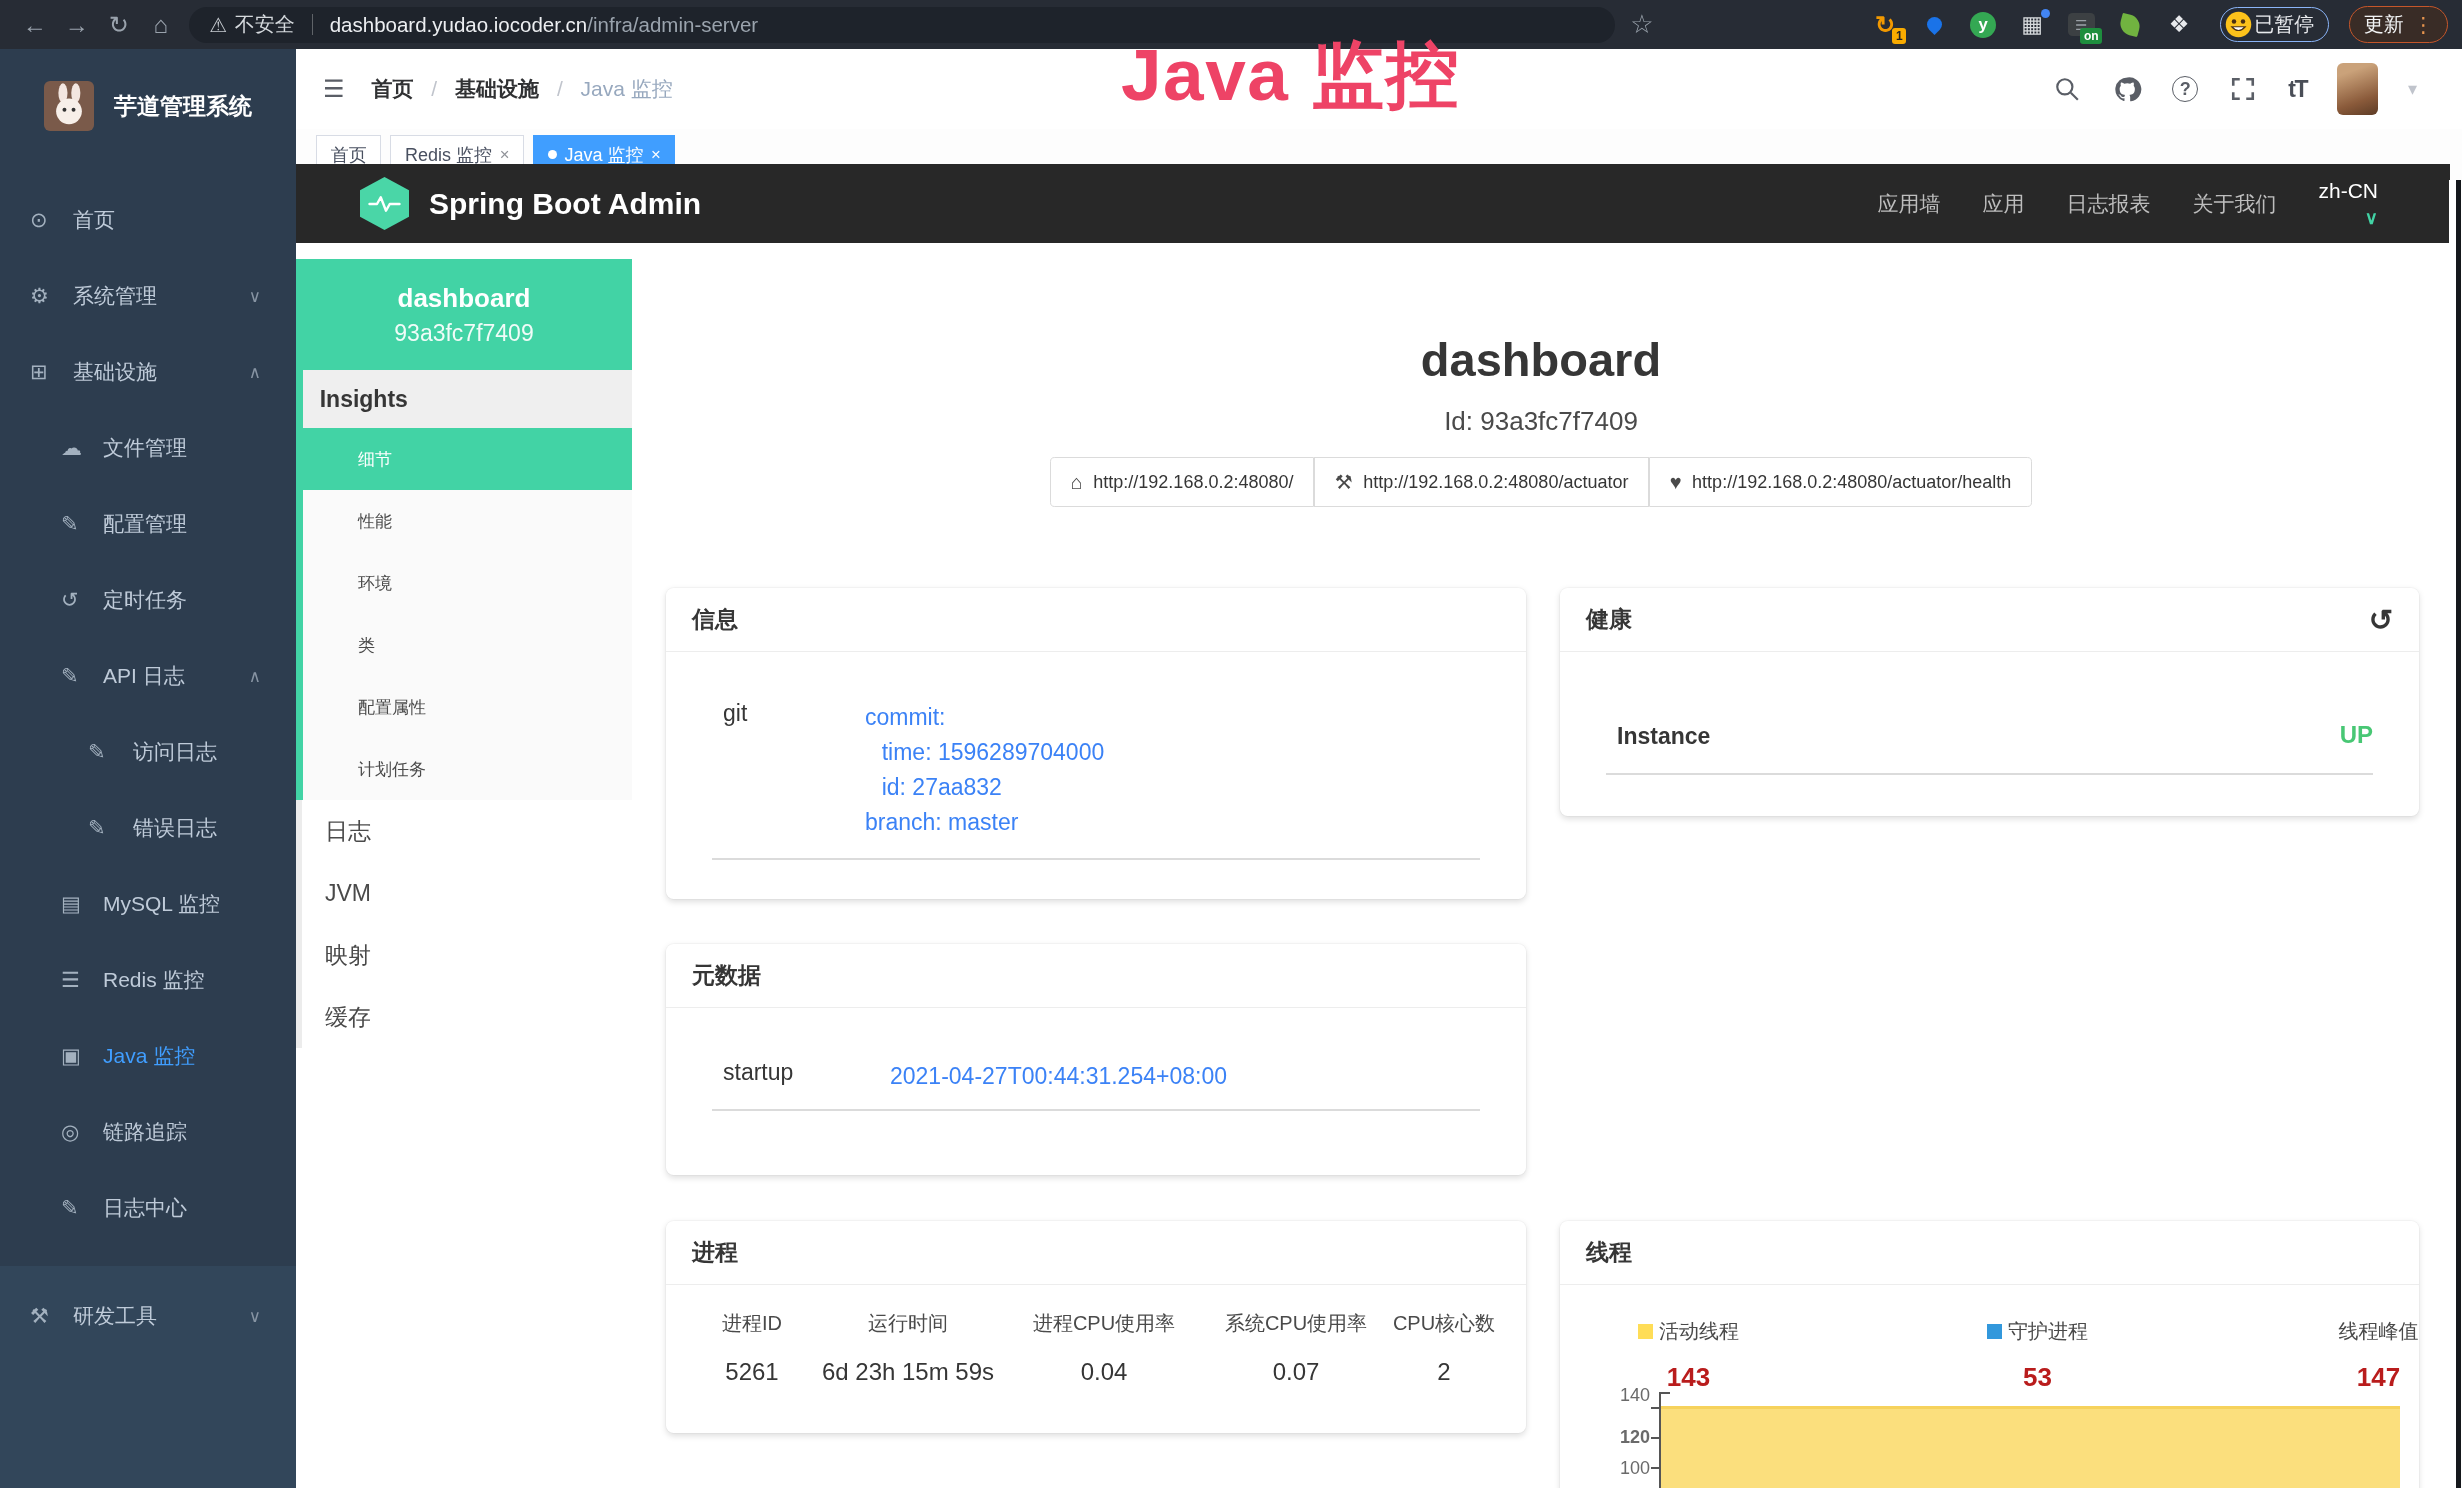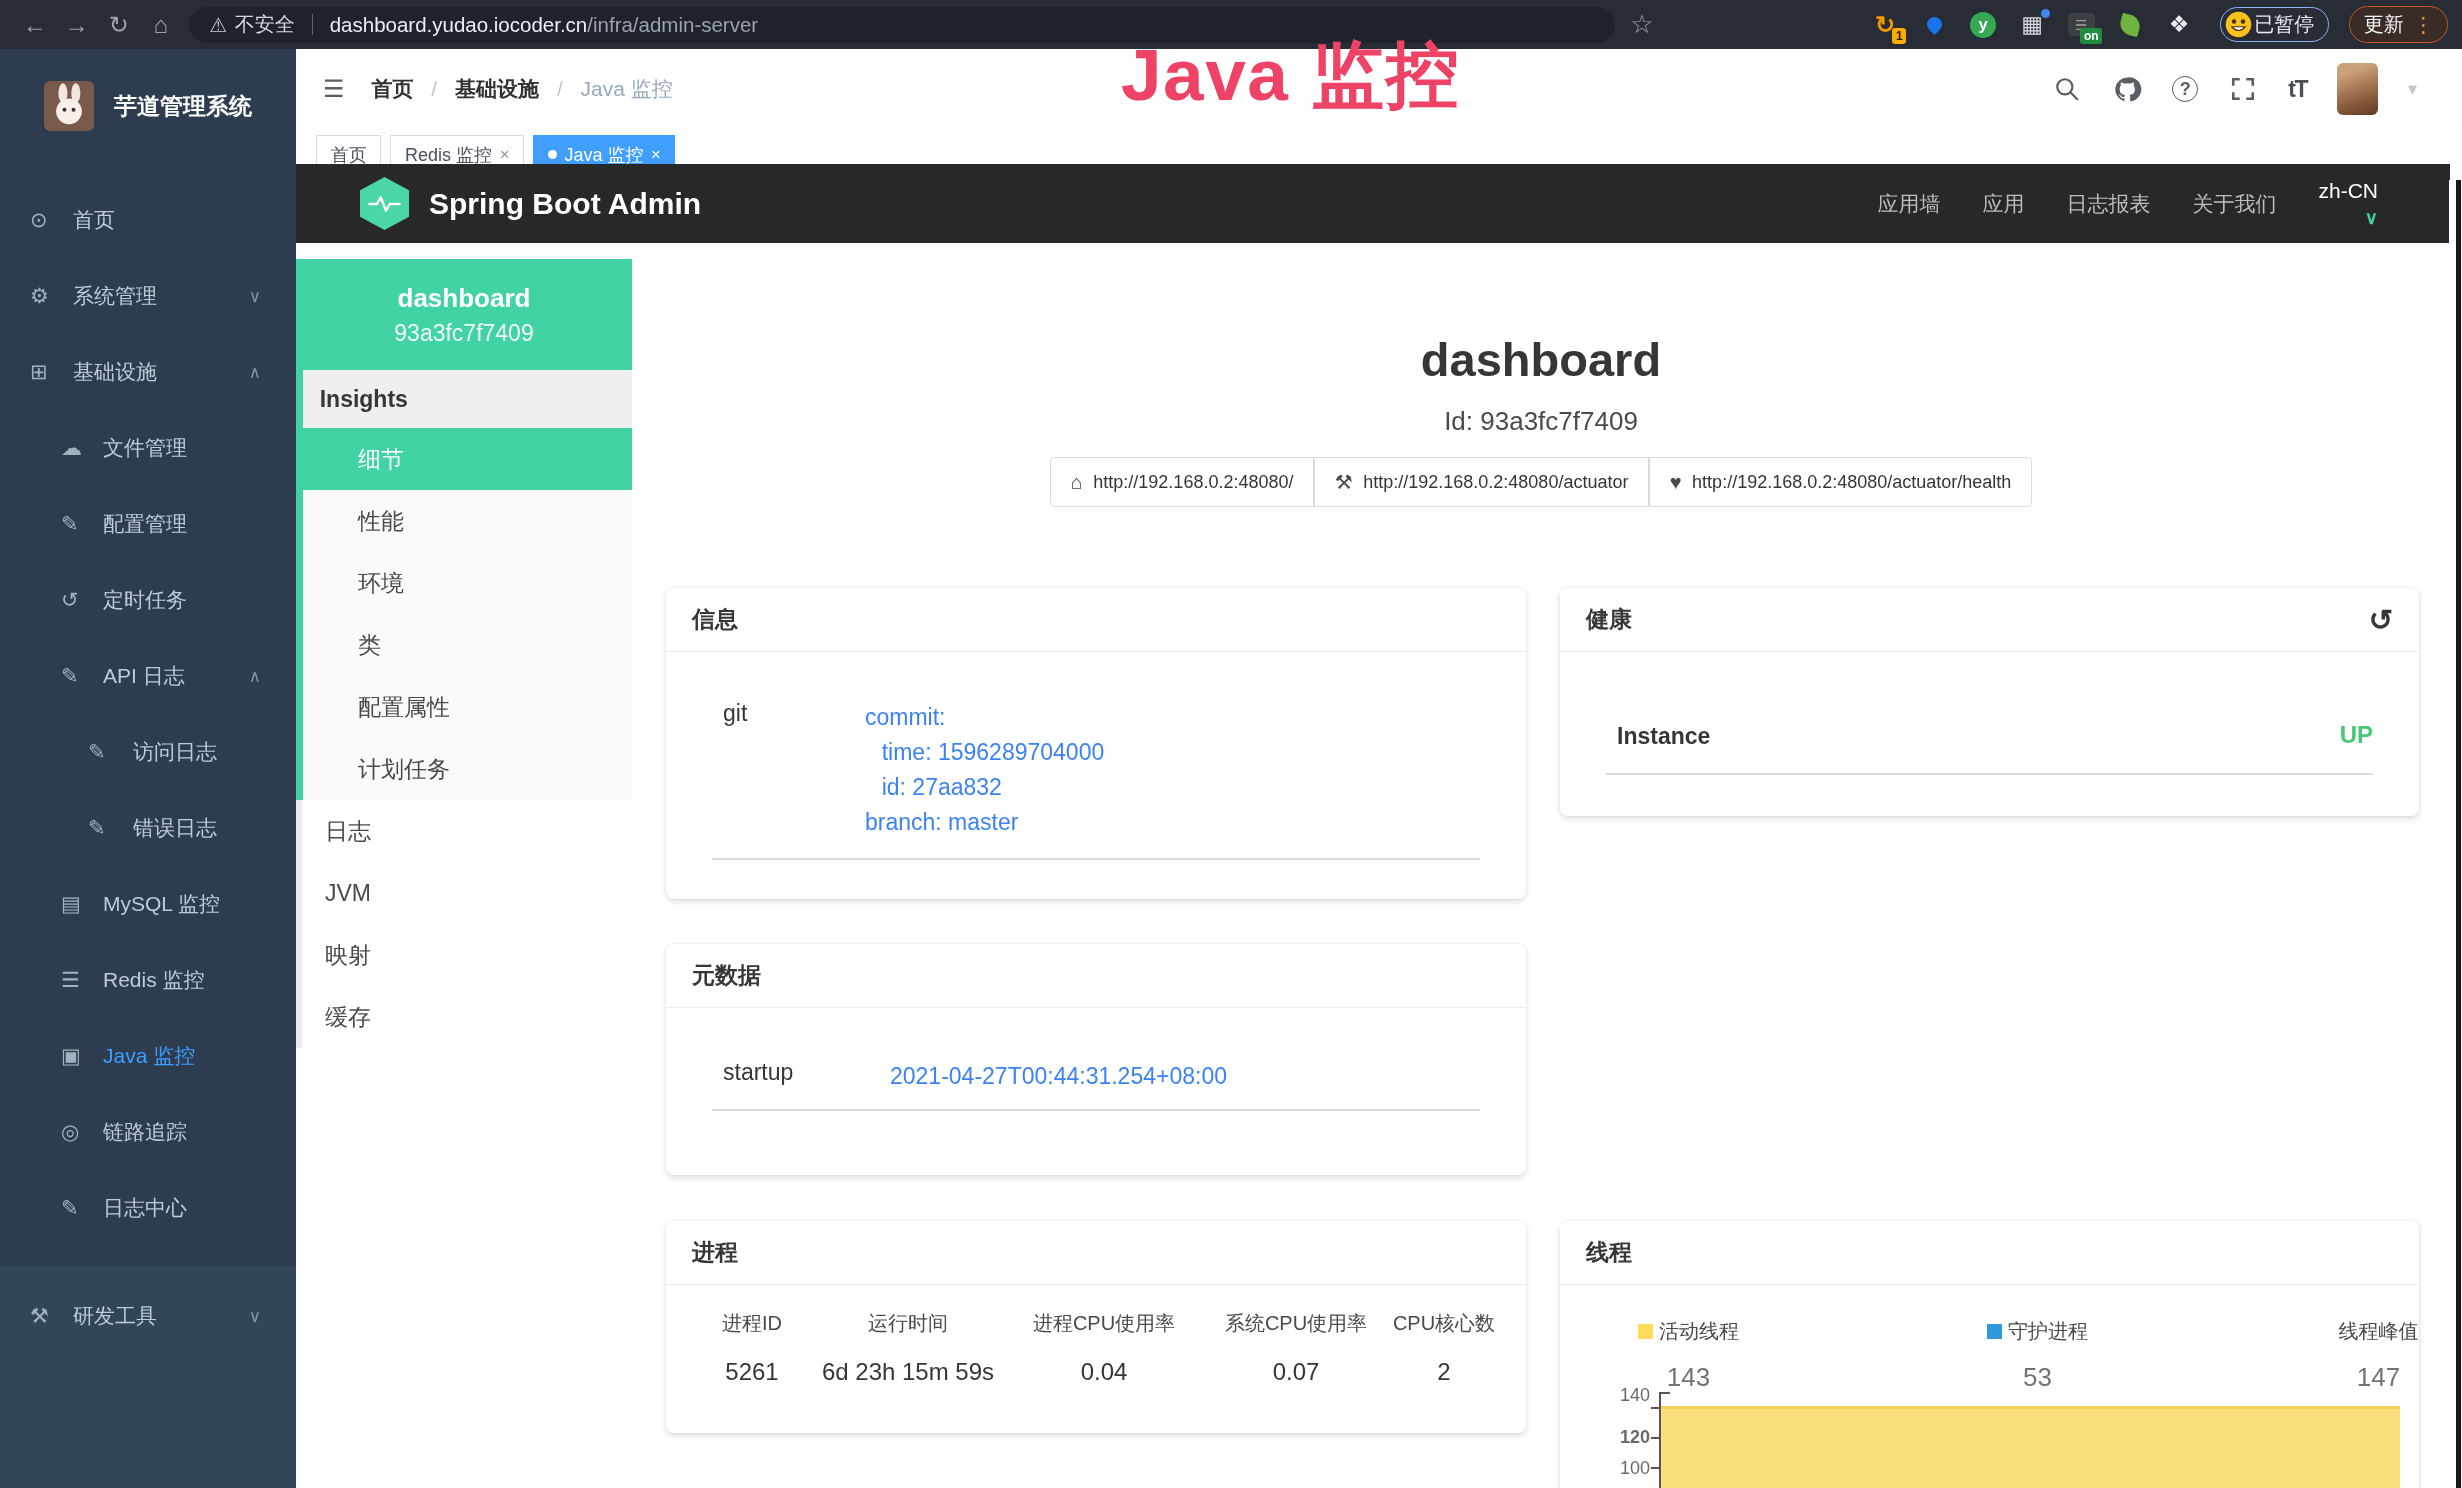--- a/index.html
+++ b/index.html
@@ -98,21 +98,21 @@
 
   
   .sba-side{ position:absolute; left:296px; top:259px; width:336px; height:1230px; background:#fff; }
   .green-head{ height:111px; background:#42d3a5; color:#fff; display:flex; flex-direction:column;
     justify-content:center; align-items:center; gap:6px; }
   .green-head .gh-title{ font-size:26px; font-weight:bold; }
   .green-head .gh-id{ font-size:23px; color:rgba(255,255,255,.92); }
   .insights-wrap{ border-left:7.6px solid #42d3a5; background:#fafafa; }
   .insights-label{ height:58px; background:#efefef; display:flex; align-items:center;
     padding-left:16.7px; font-weight:bold; font-size:23px; color:#363636; }
-  .ins-item{ height:62px; display:flex; align-items:center; padding-left:55px; font-size:23px; color:#4a4a4a; cursor:pointer; }
+  .ins-item{ height:62px; display:flex; align-items:center; padding-left:55px; font-size:17px; color:#4a4a4a; cursor:pointer; }
   .ins-item.active{ background:#42d3a5; color:#fff; }
   .root-items{ border-left:6px solid #ececec; }
   .root-item{ height:62px; display:flex; align-items:center; padding-left:23px; font-size:23px; color:#4a4a4a; cursor:pointer; }
 
   
   .page-title{ position:absolute; left:632px; top:332px; width:1818px; text-align:center;
     font-size:47px; font-weight:bold; color:#363636; }
   .page-id{ position:absolute; left:632px; top:406px; width:1818px; text-align:center;
     font-size:26px; color:#4a4a4a; }
   .link-group{ position:absolute; left:632px; top:457px; width:1818px;
@@ -137,21 +137,21 @@
   .inst{ position:absolute; font-size:23px; font-weight:bold; color:#363636; }
 
   .ptable{ position:absolute; left:30px; right:30px; top:89px; display:flex; }
   .pcol{ text-align:center; }
   .pcol .ph{ font-size:20px; color:#4a4a4a; }
   .pcol .pv{ font-size:24px; color:#363636; margin-top:21px; }
 
   .legend-item{ position:absolute; text-align:center; }
   .legend-top{ display:flex; align-items:center; justify-content:center; gap:6px; font-size:20px; color:#4a4a4a; }
   .sq{ width:15px; height:15px; display:inline-block; }
-  .legend-val{ font-size:26px; color:#737373; margin-top:16.7px; }
+  .legend-val{ font-size:26px; color:#b91c1c; margin-top:16.7px;font-weight:bold; }
 
   .axis-label{ position:absolute; width:46px; text-align:right; font-size:18px; color:#6a6a6a; }
   .tickmark{ position:absolute; width:7.6px; height:2.3px; background:#555; }
   .axis-line{ position:absolute; width:2.3px; background:#555; }
   .axis-cap{ position:absolute; height:2.3px; background:#555; }
   .area-fill{ position:absolute; background:#fbdf7d; border-top:3px solid #f6d25c; }
 
   
   .scroll-strip{ position:absolute; left:2449px; top:180px; width:13px; height:1309px; background:#fff; }
   .scroll-thumb{ position:absolute; right:1.5px; top:0; width:4.6px; height:100%; background:#15181c; }

